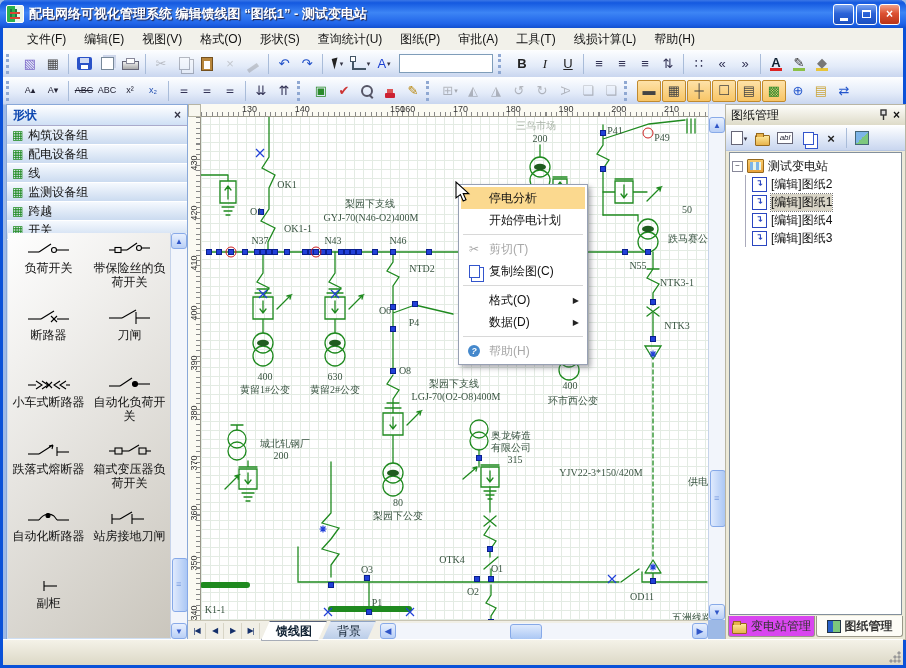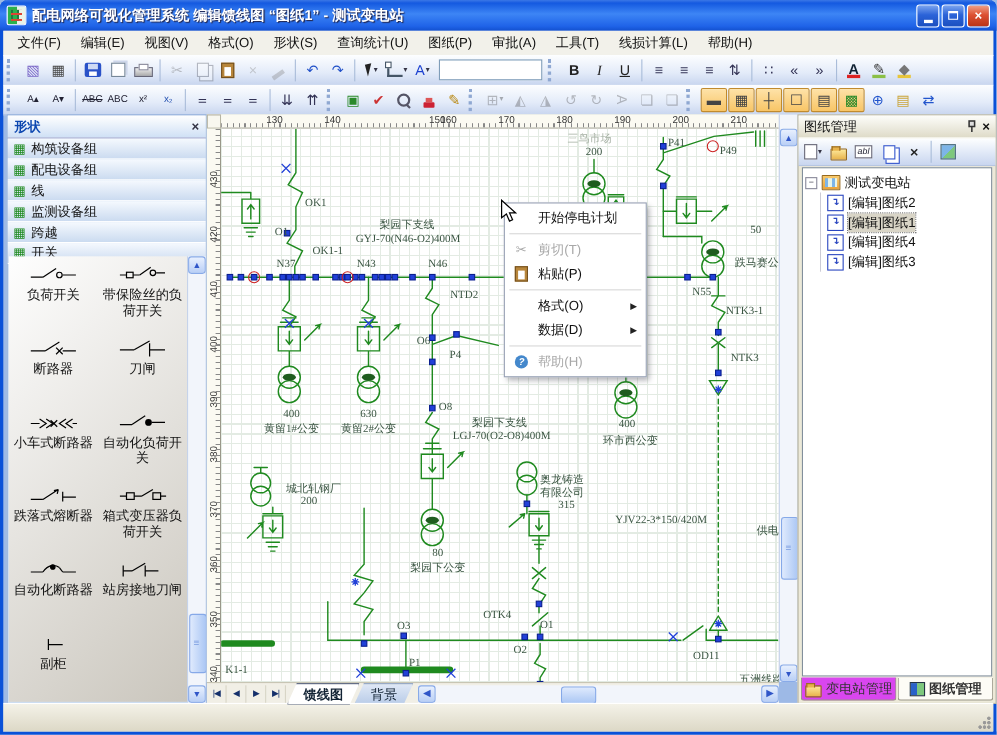--- a/index.html
+++ b/index.html
@@ -19,21 +19,21 @@
     overflow:hidden;flex:1;}
   .winbtns{display:flex;gap:2px;}
   .wbtn{width:21px;height:21px;border:1px solid #fff;border-radius:3px;color:#fff;
     background:linear-gradient(#7ba4ef,#2b63d8 45%,#1b4fc0);display:flex;align-items:center;
     justify-content:center;font-size:12px;font-weight:bold;box-sizing:border-box;}
   .wbtn.close{background:linear-gradient(#f0a086,#dd5132 45%,#b93317);}
   .g-min{display:block;width:8px;height:3px;background:#fff;margin-top:10px;}
   .g-res{display:block;width:9px;height:8px;border:1px solid #fff;border-top-width:2px;box-sizing:border-box;}
   
   .menubar{position:absolute;left:0;right:0;top:28px;height:22px;background:#f2f1ea;
-    border-bottom:1px solid #d9d6c8;display:flex;align-items:center;padding-left:5px;gap:2px;}
+    border-bottom:1px solid #d9d6c8;display:flex;align-items:center;padding-left:16px;gap:2px;}
   .menu-item{padding:3px 8px;color:#111;white-space:nowrap;}
   
   .toolbar{position:absolute;left:0;right:0;height:27px;display:flex;align-items:center;
     background:linear-gradient(180deg,#fdfeff,#e3ebf9 60%,#c9d6ef);border-bottom:1px solid #b6c6e2;
     padding-left:2px;gap:1px;}
   .t1{top:50px;} .t2{top:77px;}
   .tbh{width:6px;height:20px;border-left:3px dotted #8fa8d2;margin:0 3px 0 1px;flex:0 0 auto;}
   .sep{width:1px;height:20px;background:#a9bcd9;margin:0 3px;flex:0 0 auto;}
   .ico{min-width:20px;height:20px;display:flex;align-items:center;justify-content:center;
     border-radius:2px;font-size:13px;line-height:1;color:#333;padding:0 1px;flex:0 0 auto;position:relative;}
@@ -861,34 +861,38 @@
           <span>变电站管理</span>
         </div>
         <div class="rtab act">
           <i class="ci ci-book2"></i>
           <span>图纸管理</span>
         </div>
       </div>
   </div>
 
   <div class="ctx" id="ctx">
+      <div class="ctx-item hl">
+        <span class="mi"></span>
+        <span>停电分析</span>
+      </div>
       <div class="ctx-item">
         <span class="mi"></span>
         <span>开始停电计划</span>
       </div>
       <div class="ctx-sep"></div>
       <div class="ctx-item dis">
         <span class="mi">✂</span>
         <span>剪切(T)</span>
       </div>
       <div class="ctx-item">
         <span class="mi">
-          <i class="ci ci-paste"></i>
+          <i class="ci ci-copy"></i>
         </span>
-        <span>粘贴(P)</span>
+        <span>复制绘图(C)</span>
       </div>
       <div class="ctx-sep"></div>
       <div class="ctx-item">
         <span class="mi"></span>
         <span>格式(O)</span>
         <span class="sub">▶</span>
       </div>
       <div class="ctx-item">
         <span class="mi"></span>
         <span>数据(D)</span>

